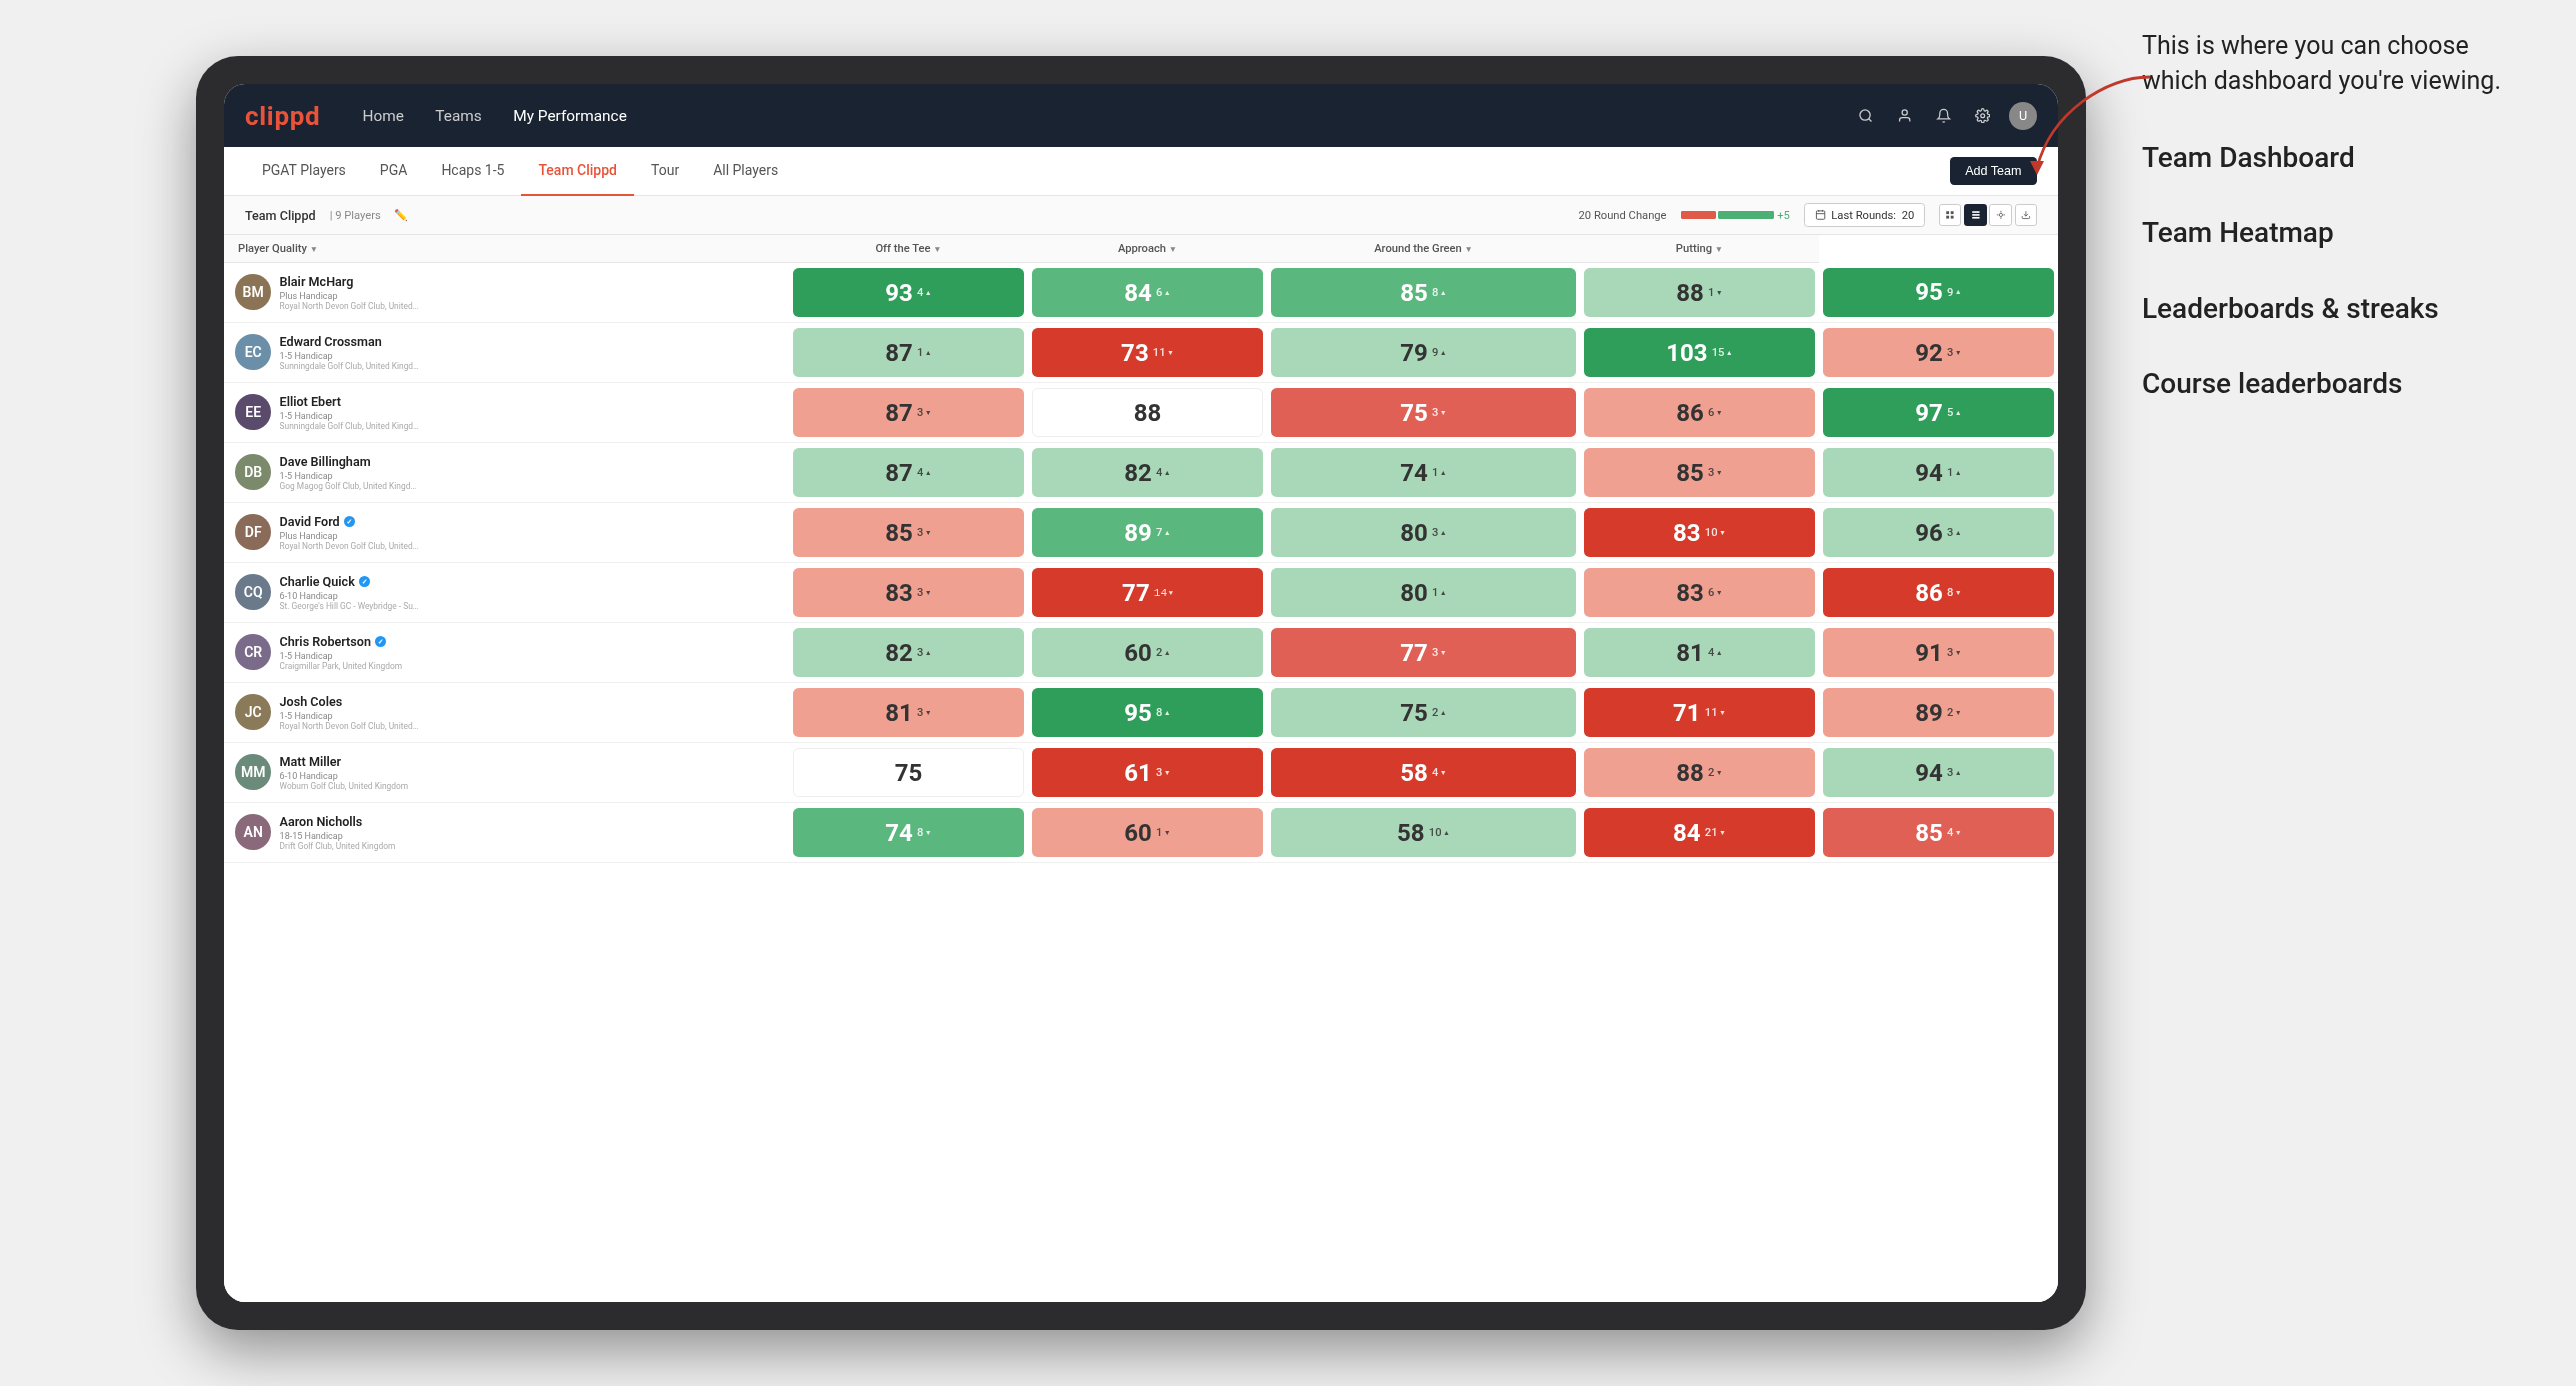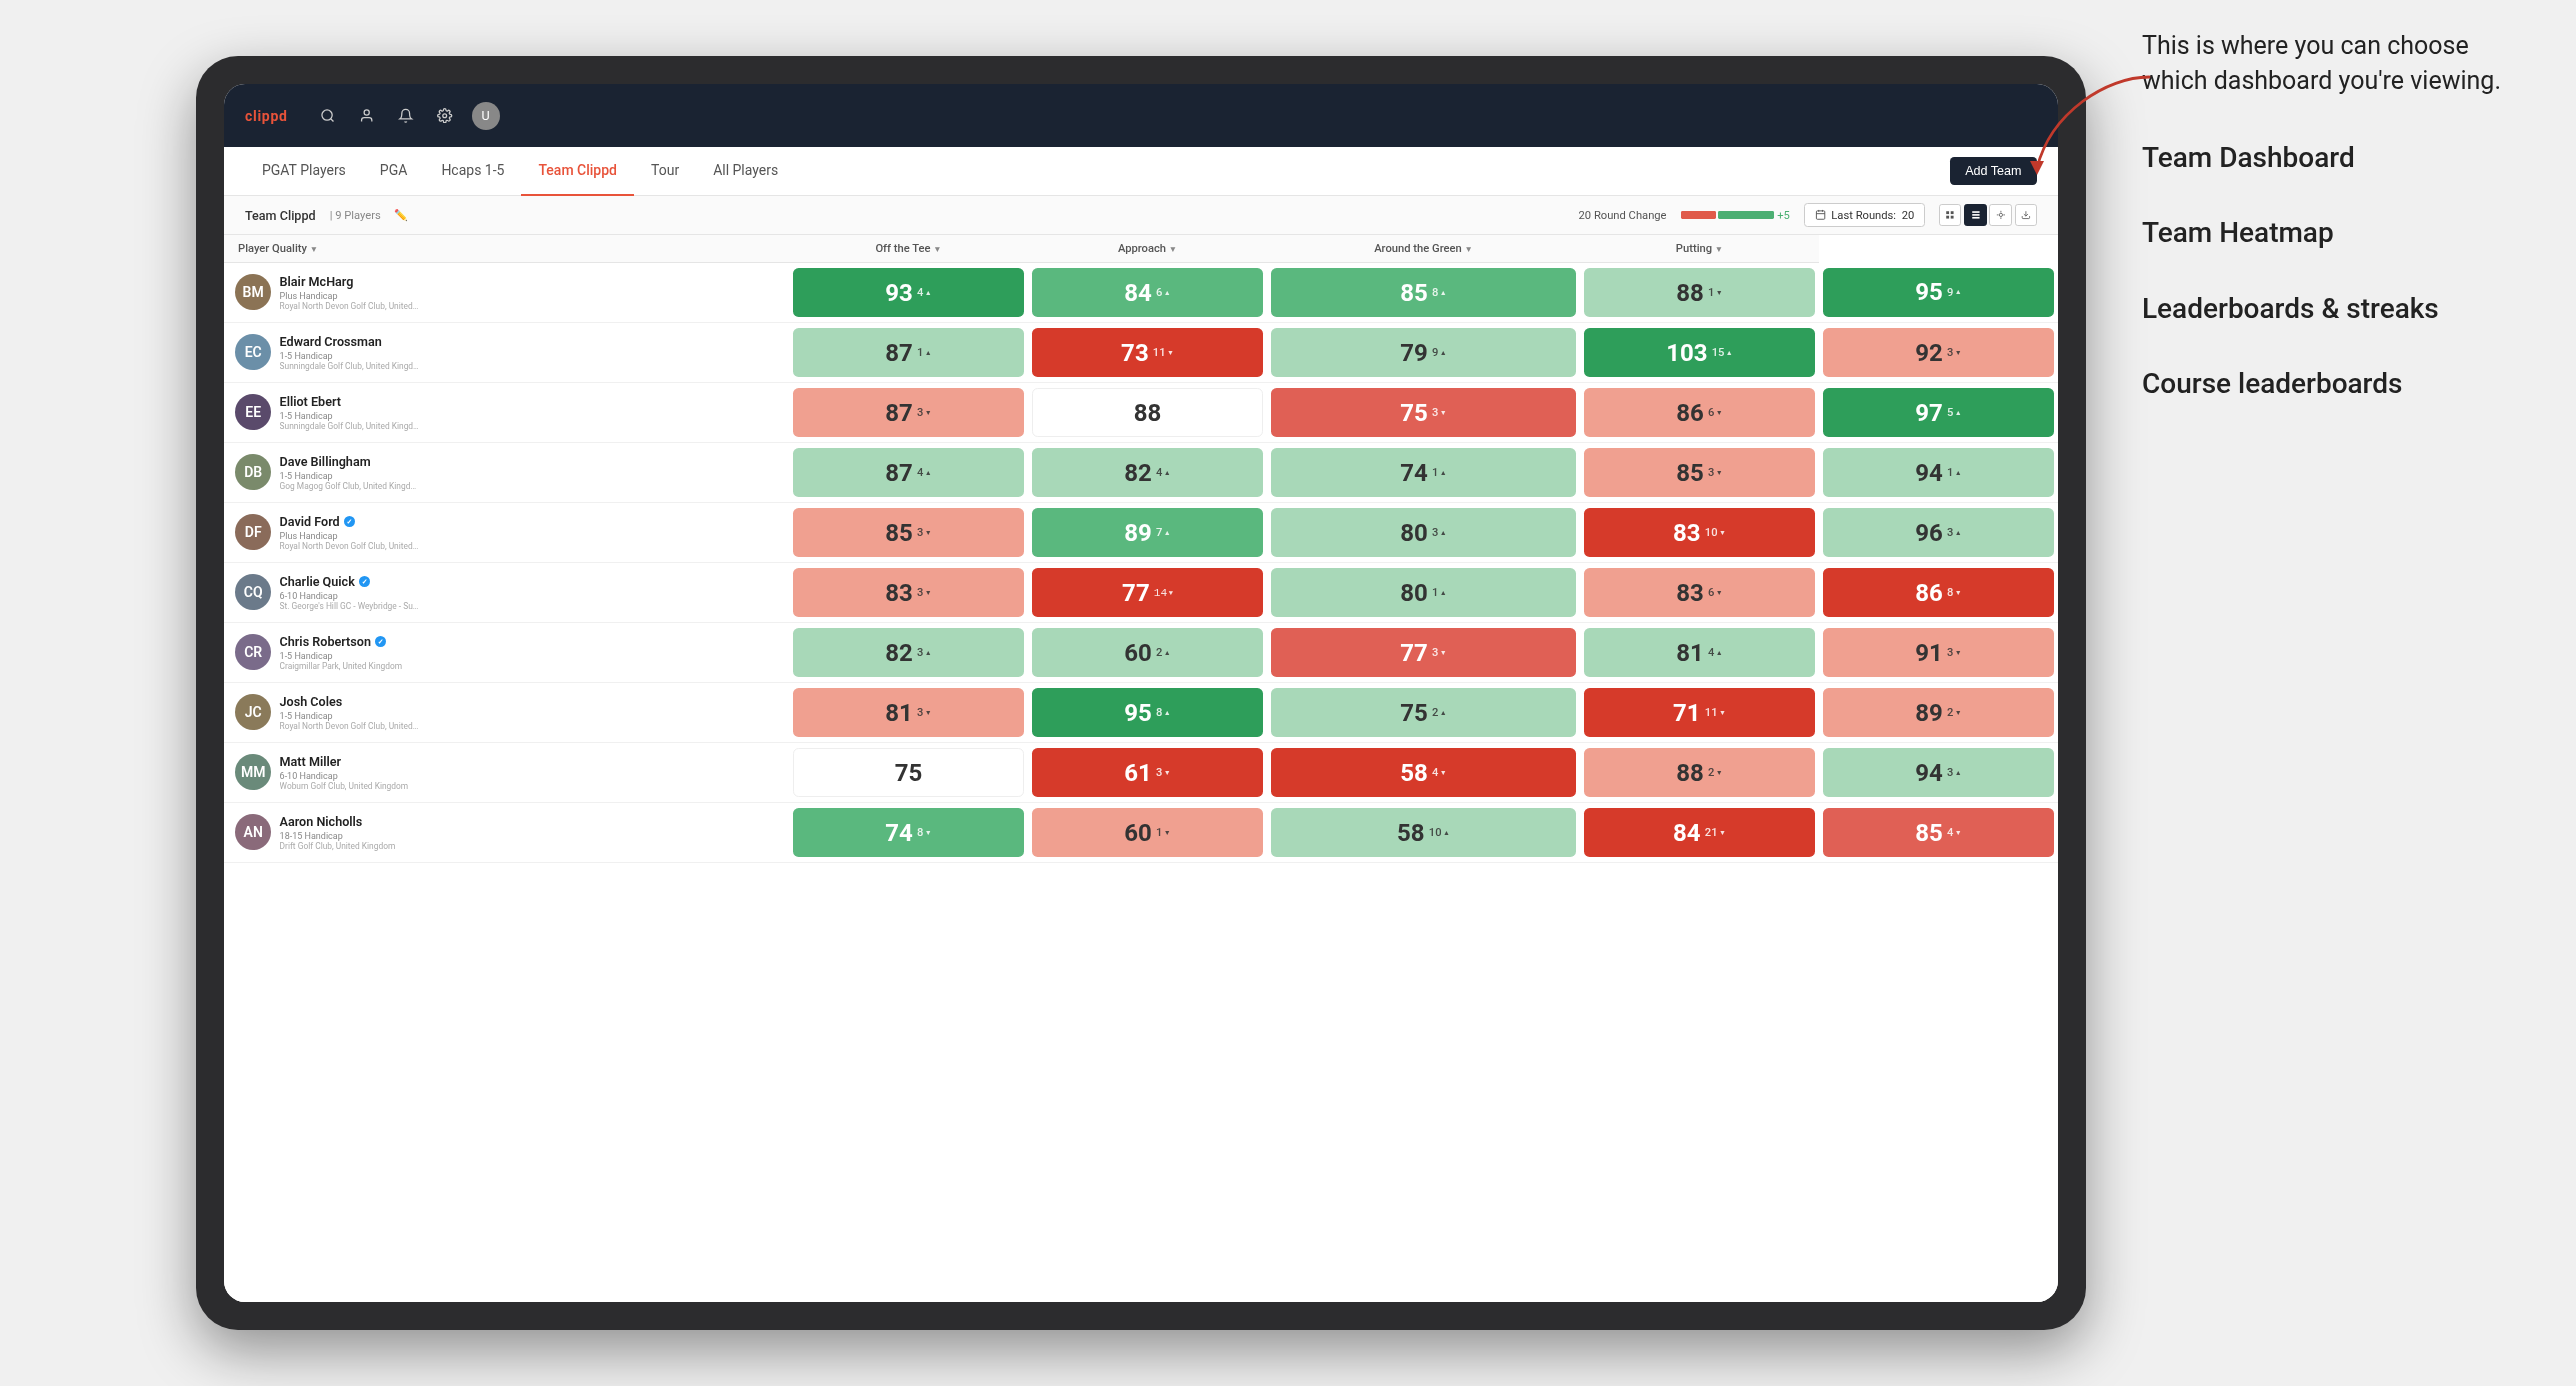--- a/index.html
+++ b/index.html
@@ -71,21 +71,21 @@
     .top-nav {
       background: #1a2332;
       height: 63px;
       display: flex;
       align-items: center;
       padding: 0 21px;
       flex-shrink: 0;
     }
     .logo {
       color: #e8533a;
-      font-size: 14px;
+      font-size: 26px;
       font-weight: 700;
       letter-spacing: 0.7px;
       margin-right: 28px;
     }
     .nav-links {
       display: flex;
       gap: 3.5px;
       flex: 1;
     }
     .nav-link {
@@ -359,20 +359,25 @@
     }
   </style>
 </head>
 <body>
 
 <div class="ipad-container">
   <div class="ipad-screen">
 
     <div class="top-nav">
       <div class="logo">clippd</div>
+      <div class="nav-links">
+        <span class="nav-link">Home</span>
+        <span class="nav-link">Teams</span>
+        <span class="nav-link active">My Performance</span>
+      </div>
       <div class="nav-icons">
         <div class="nav-icon">
           <svg width="15.4" height="15.4" viewBox="0 0 24 24" fill="none" stroke="#ccc" stroke-width="2">
             <circle cx="11" cy="11" r="8"></circle>
               <line x1="21" y1="21" x2="16.65" y2="16.65"></line>
           </svg>
         </div>
         <div class="nav-icon">
           <svg width="15.4" height="15.4" viewBox="0 0 24 24" fill="none" stroke="#ccc" stroke-width="2">
             <path d="M20 21v-2a4 4 0 0 0-4-4H8a4 4 0 0 0-4 4v2"></path>

